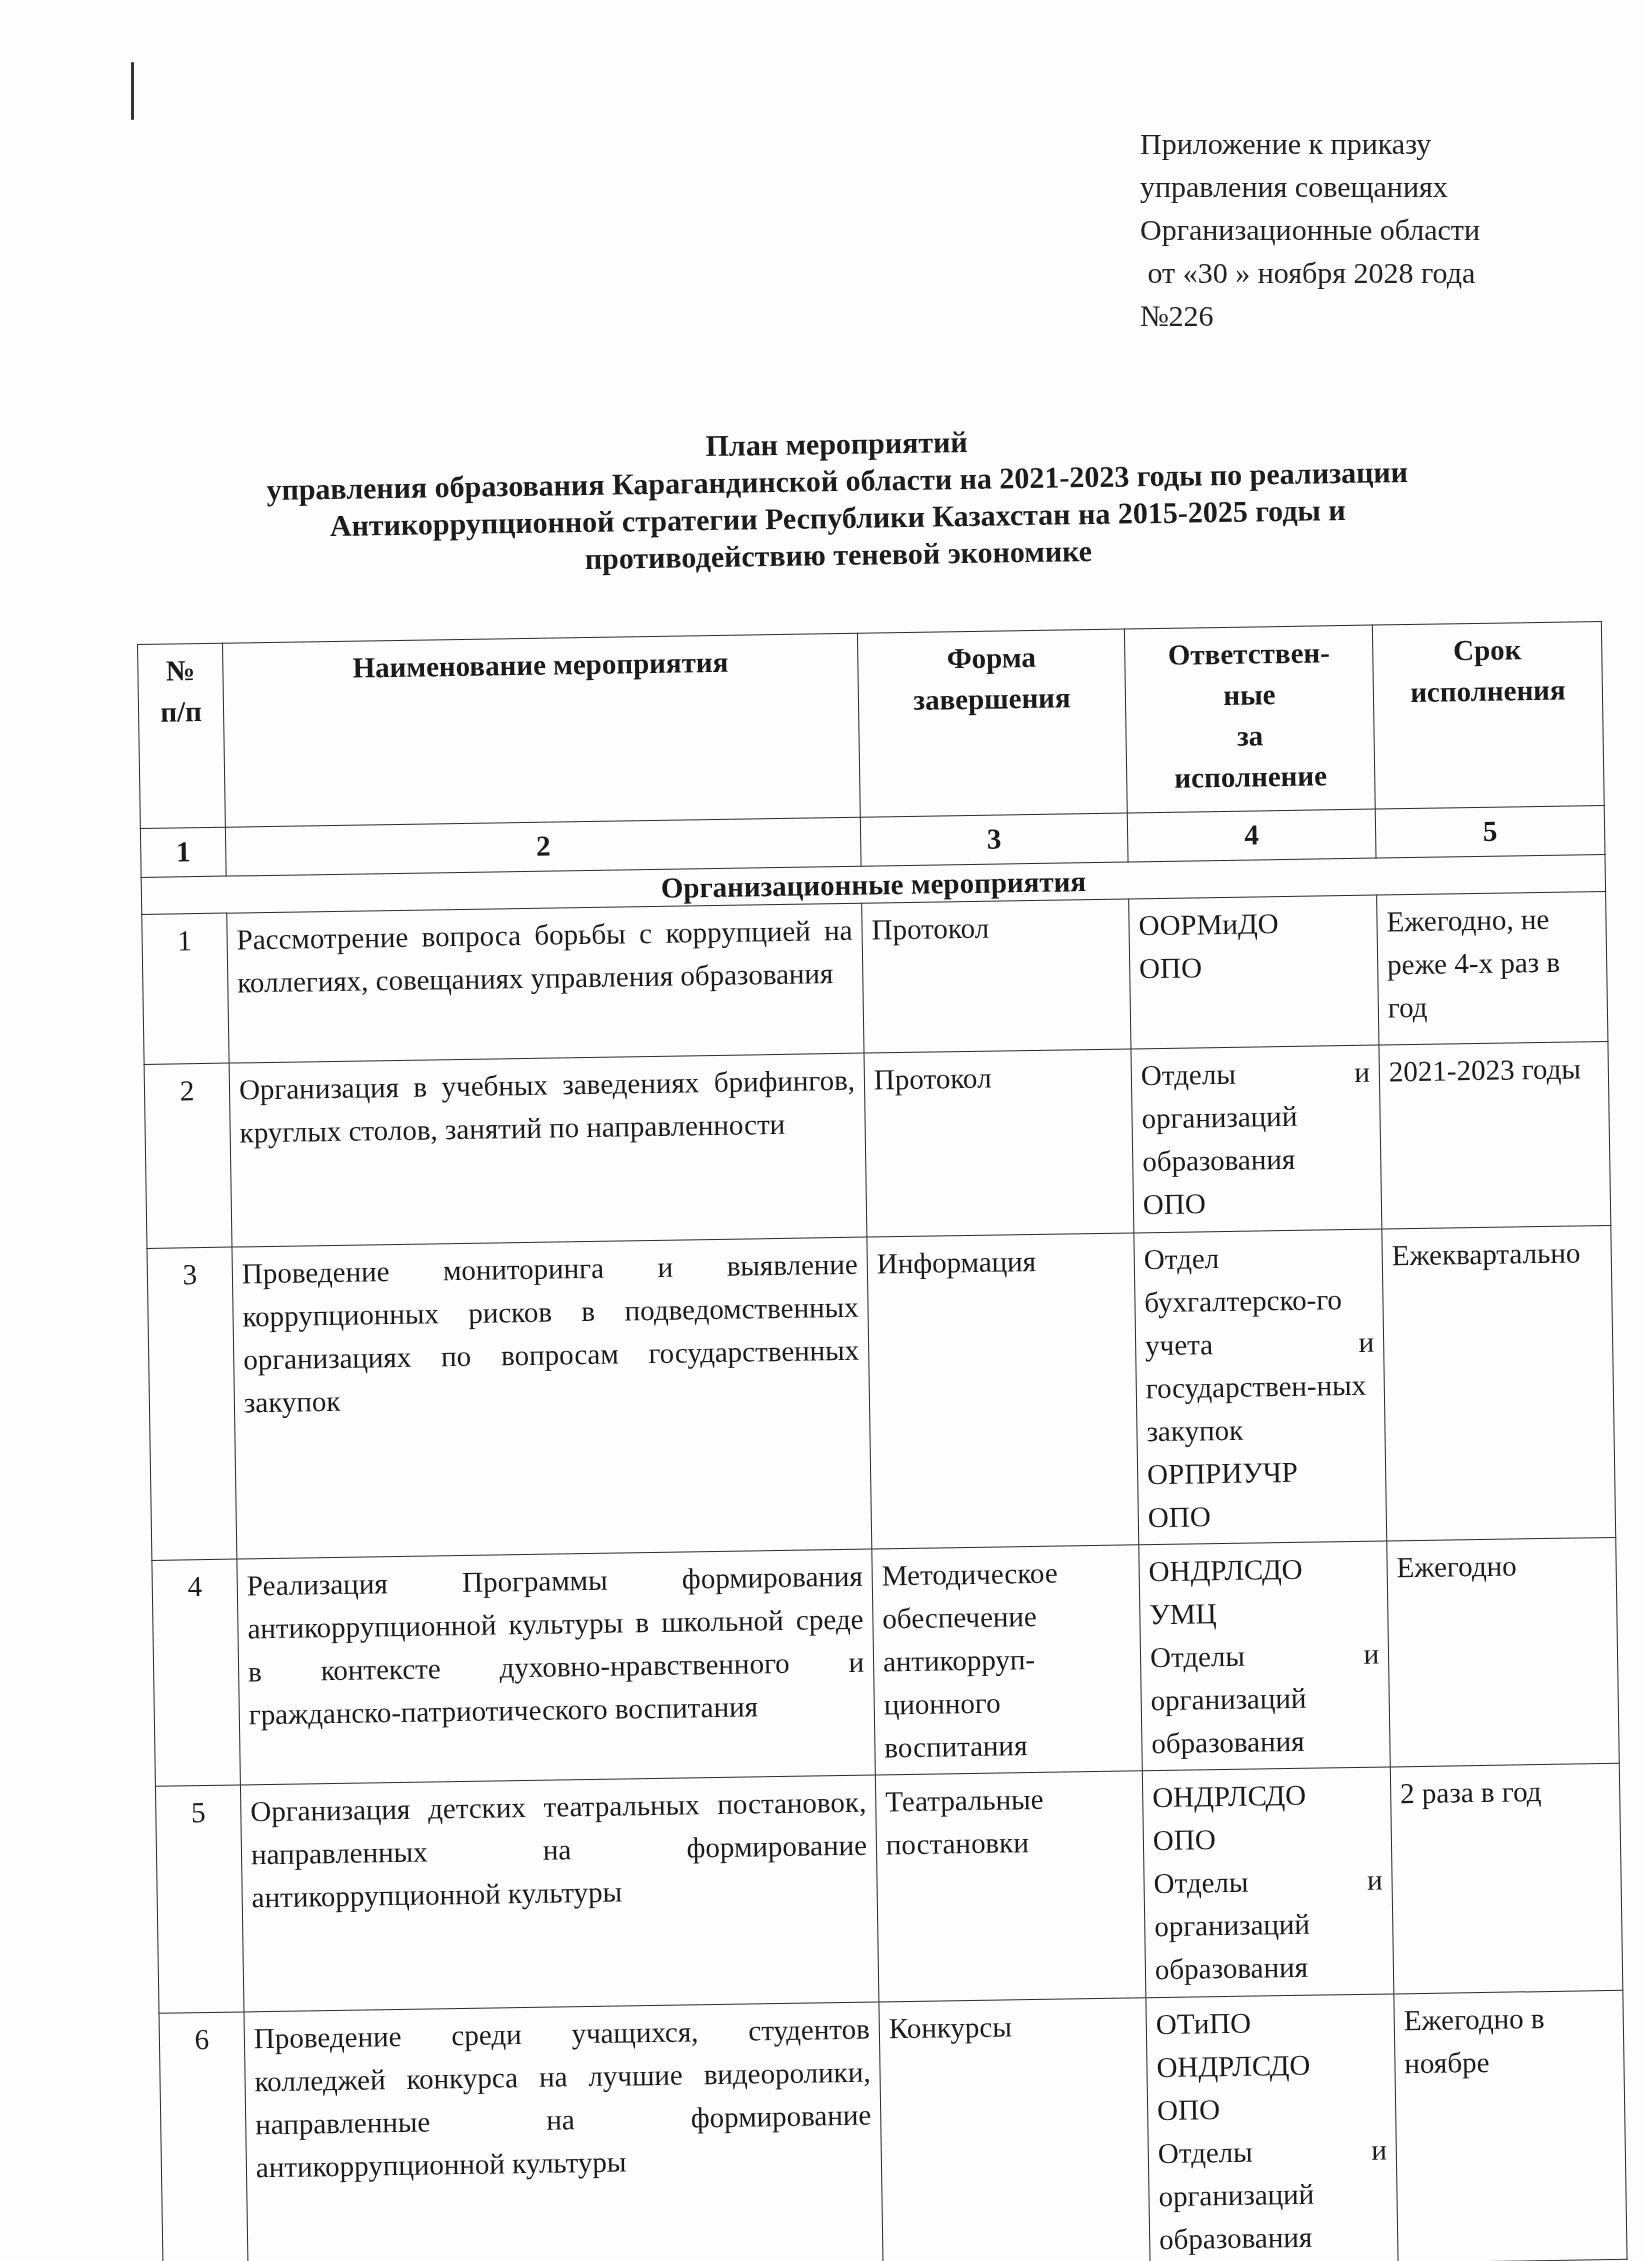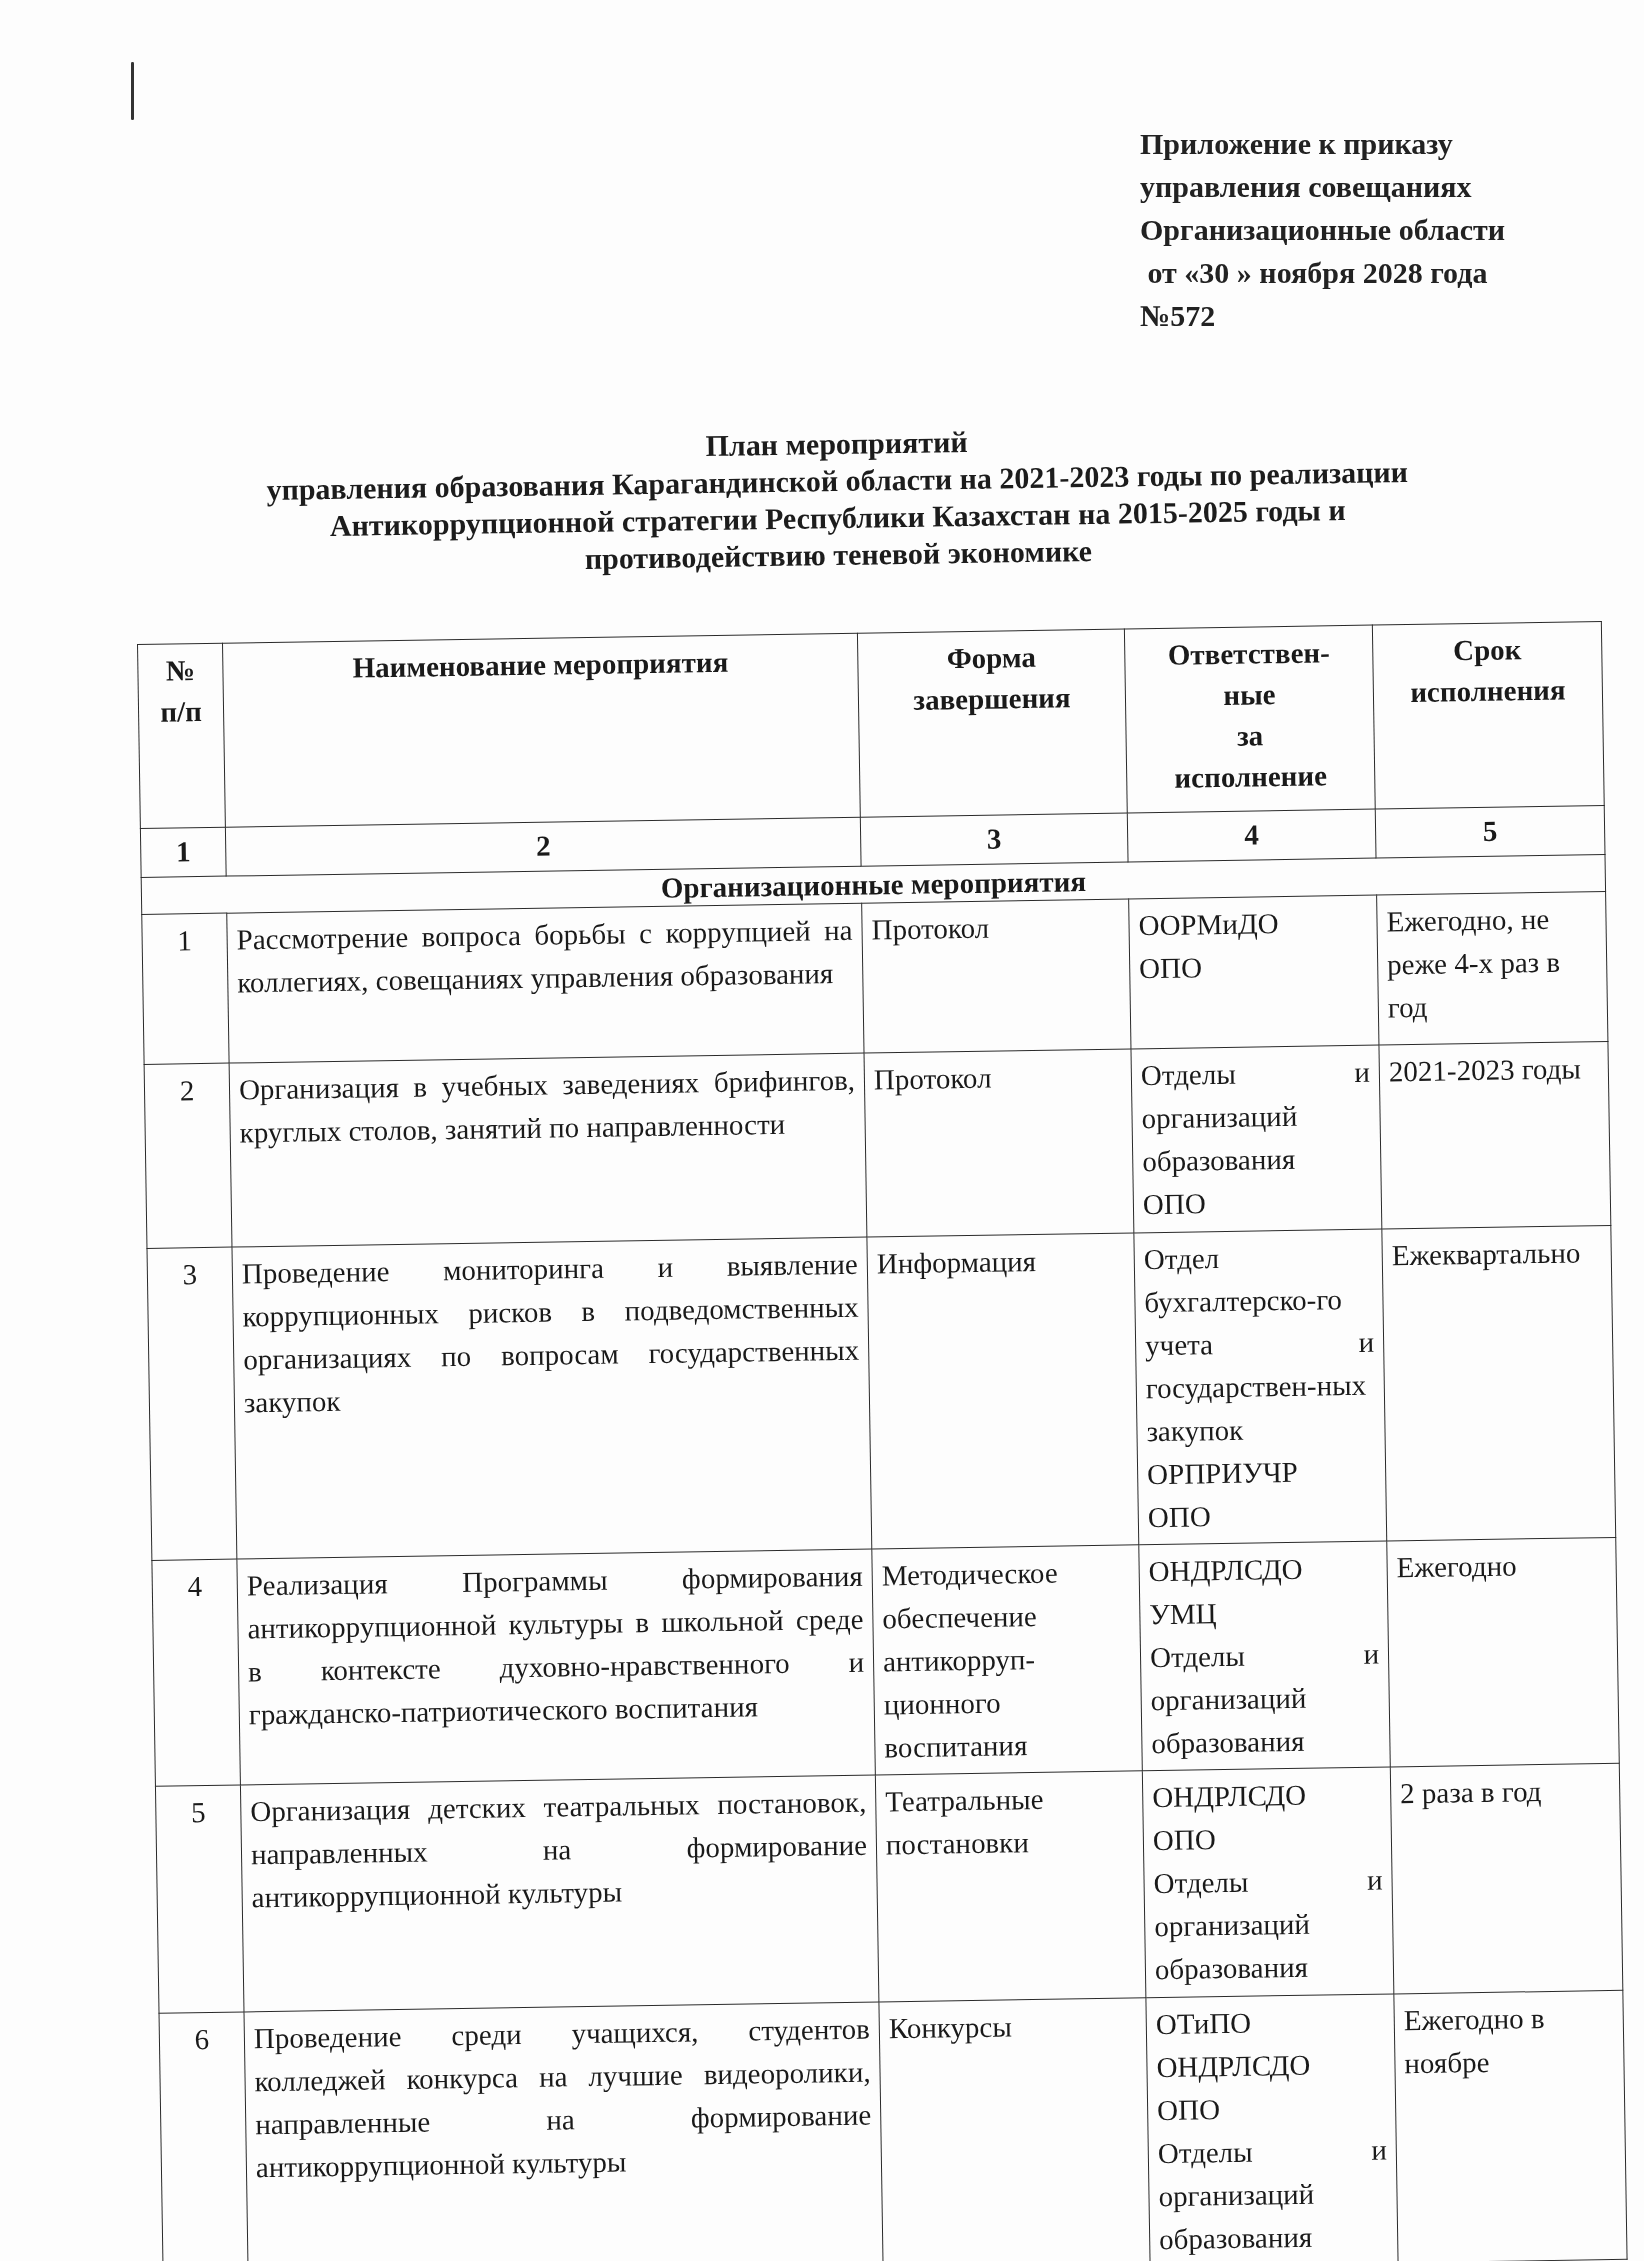--- a/index.html
+++ b/index.html
@@ -2,21 +2,21 @@
 <html style="font-size:10.3px"><head>
 <meta charset="utf-8">
 <style>
   html, body { margin:0; padding:0; }
   body {
     width:1644px; height:2261px; background:#fdfdfd; position:relative; overflow:hidden;
     font-family:"Liberation Serif","DejaVu Serif",serif; color:#1a1a1a;
   }
   .margin-mark { position:absolute; left:131px; top:62px; width:2.6px; height:58px; background:#333; border-radius:1.3px; }
   .appendix {
-    position:absolute; left:1140px; top:122px; font-size:30px; line-height:43px; color:#222;font-weight:bold;
+    position:absolute; left:1140px; top:122px; font-size:30px; line-height:43px; color:#222;
   }
   .appendix div { white-space:pre; }
   .title {
     position:absolute; left:161px; top:425px; width:1353px; text-align:center;
     font-weight:bold; font-size:30px; line-height:37px; color:#1c1c1c;
     transform:rotate(-0.9deg); transform-origin:center;
   }
   .table-wrap {
     position:absolute; left:137px; top:644px; width:1464px;
     transform:rotate(-0.9deg); transform-origin:left top;
@@ -38,21 +38,21 @@
 </head>
 <body>
 
 <div class="margin-mark"></div>
 
 <div class="appendix">
   <div>Приложение к приказу</div>
   <div>управления совещаниях</div>
   <div>Организационные области</div>
   <div> от «30 » ноября 2028 года</div>
-  <div>№572</div>
+  <div>№226</div>
 </div>
 
 <div class="title">
   <div>План мероприятий</div>
   <div>управления образования Карагандинской области на 2021-2023 годы по реализации</div>
   <div>Антикоррупционной стратегии Республики Казахстан на 2015-2025 годы и</div>
   <div>противодействию теневой экономике</div>
 </div>
 
 <div class="table-wrap">

